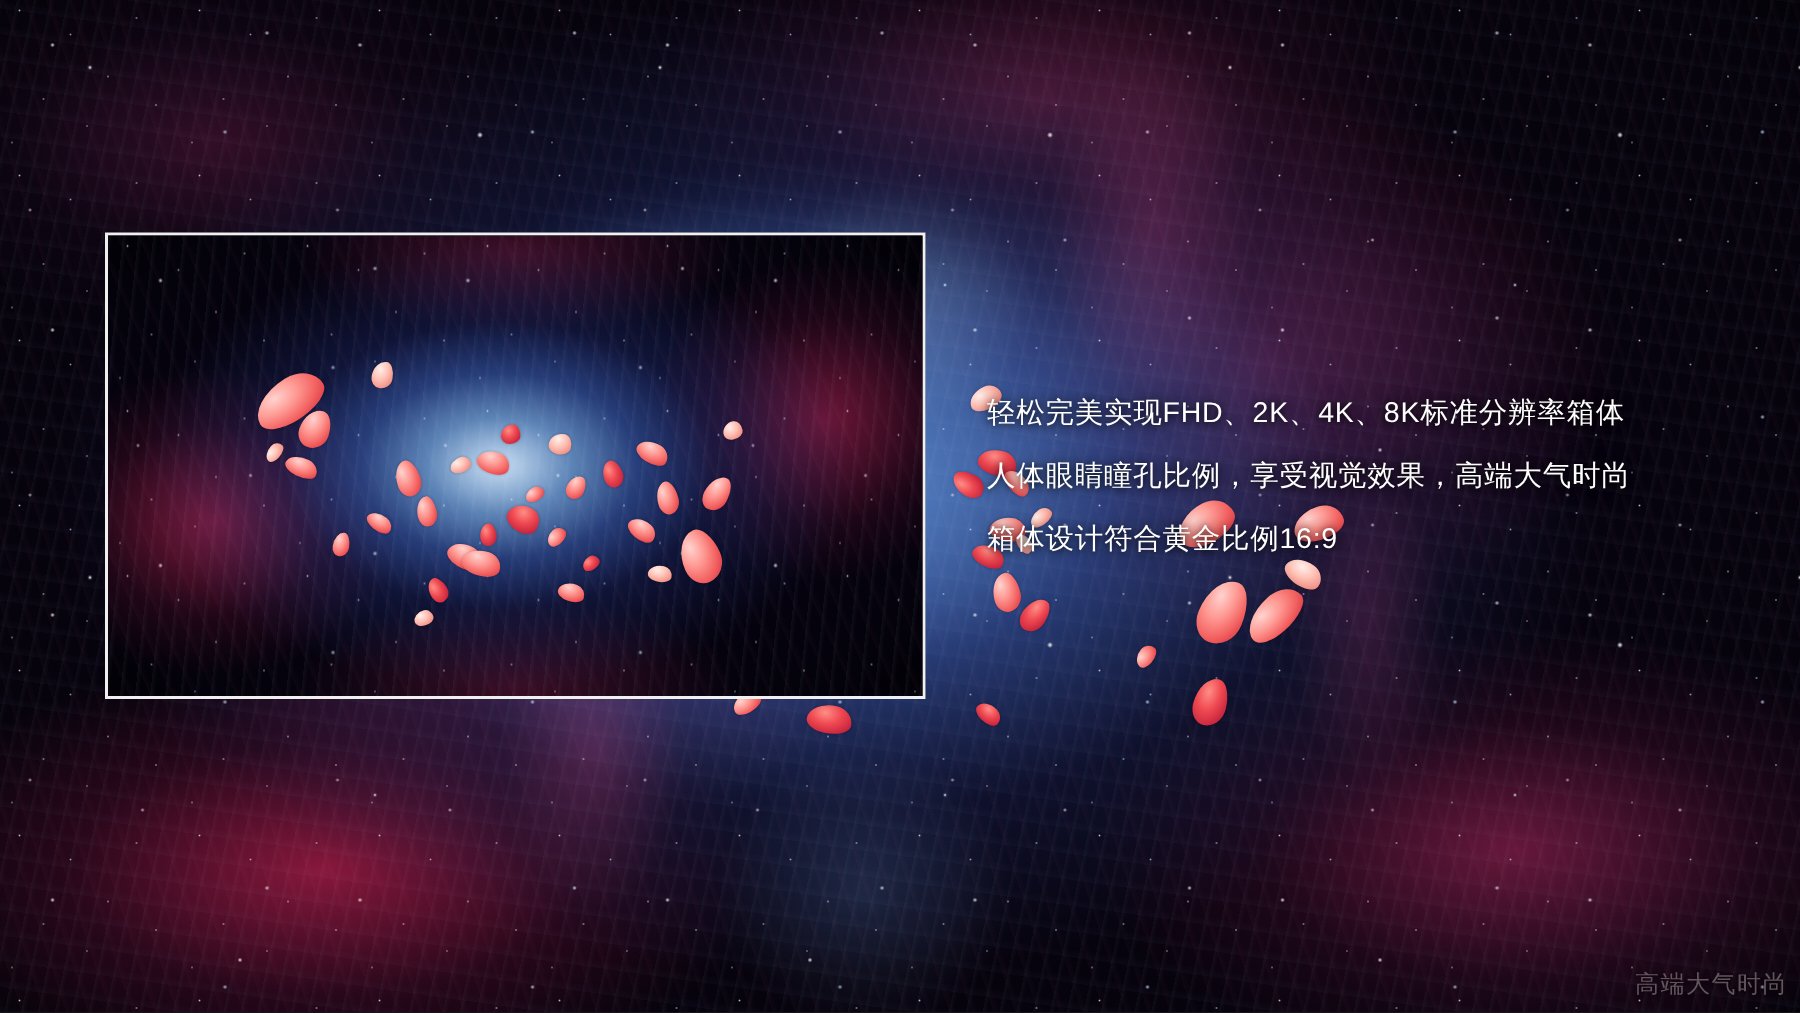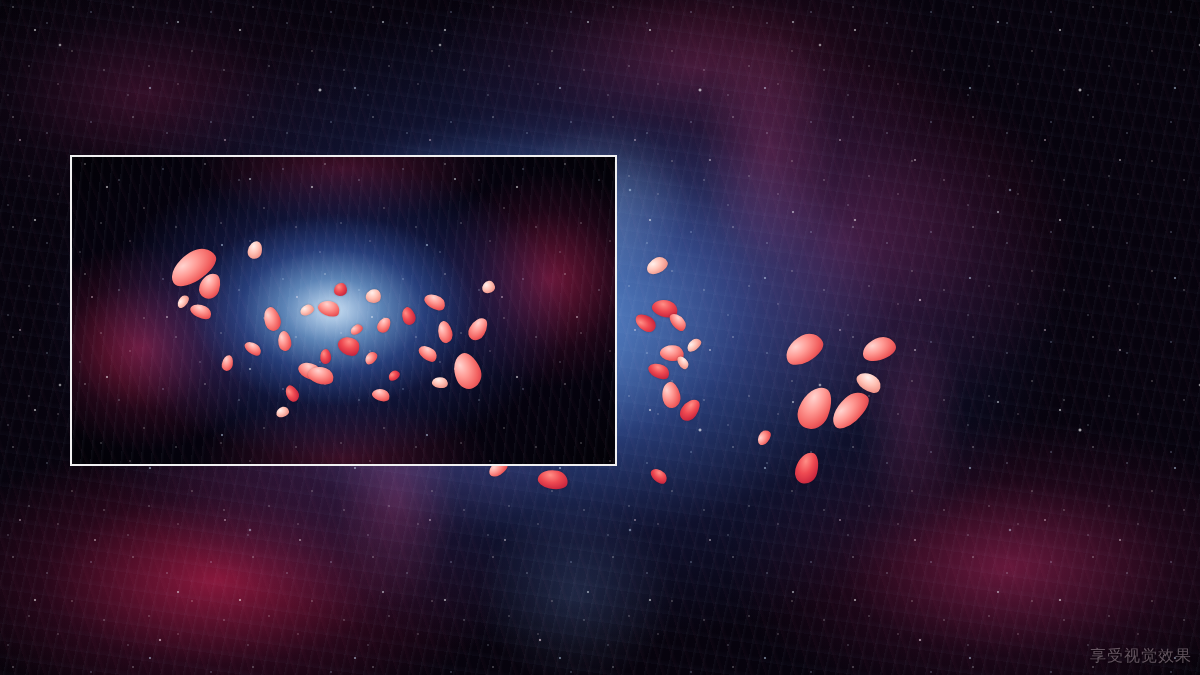--- a/index.html
+++ b/index.html
@@ -243,16 +243,21 @@
         <div class="petal pale" style="left: 360px; top: 220px; width: 16px; height: 11px; transform: rotate(12deg);"></div>
         <div class="petal deep" style="left: 316px; top: 214px; width: 12px; height: 9px; transform: rotate(-30deg);"></div>
         <div class="petal" style="left: 300px; top: 232px; width: 18px; height: 12px; transform: rotate(20deg);"></div>
         <div class="petal pale" style="left: 204px; top: 250px; width: 13px; height: 10px; transform: rotate(-14deg);"></div>
         <div class="petal" style="left: 150px; top: 198px; width: 11px; height: 16px; transform: rotate(8deg);"></div>
         <div class="petal" style="left: 398px; top: 160px; width: 16px; height: 24px; transform: rotate(28deg);"></div>
         <div class="petal pale" style="left: 410px; top: 124px; width: 13px; height: 12px; transform: rotate(-10deg);"></div>
       </div>
   </div>
 
-
-  <div id="watermark">享受视觉效果</div>
+  <div id="body-text">
+    <div class="line">轻松完美实现FHD、2K、4K、8K标准分辨率箱体</div>
+    <div class="line">人体眼睛瞳孔比例，享受视觉效果，高端大气时尚</div>
+    <div class="line">箱体设计符合黄金比例16:9</div>
+  </div>
+
+  <div id="watermark">高端大气时尚</div>
 
 </div>
 
 </body></html>

